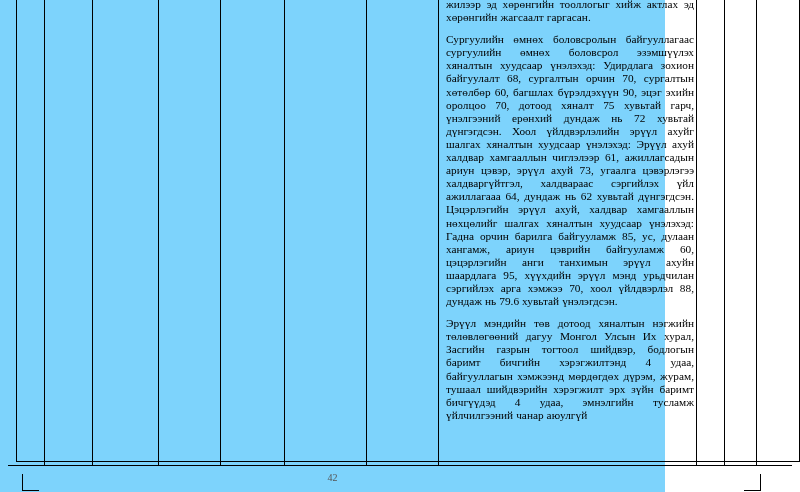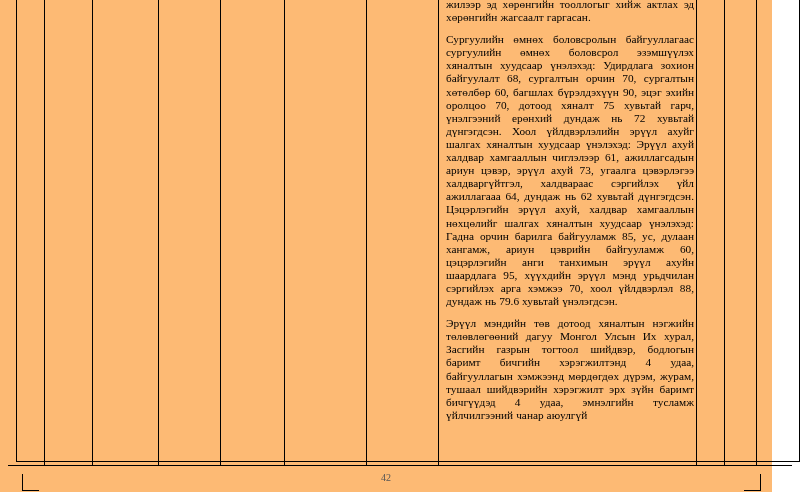--- a/index.html
+++ b/index.html
@@ -13,23 +13,23 @@
     font-family: "Liberation Serif", serif;
     color: #000000;
     position: relative;
     overflow: hidden;
   }
 
   .page {
     position: absolute;
     left: 0;
     top: 0;
-    width: 772px;
+    width: 665px;
     height: 492px;
-    background: #fdba74;
+    background: #7dd3fc;
   }
 
   
   .page-frame {
     position: absolute;
     left: 8px;
     top: -4px;
     width: 784px;
     height: 470px;
     border: 1px solid #000000;

